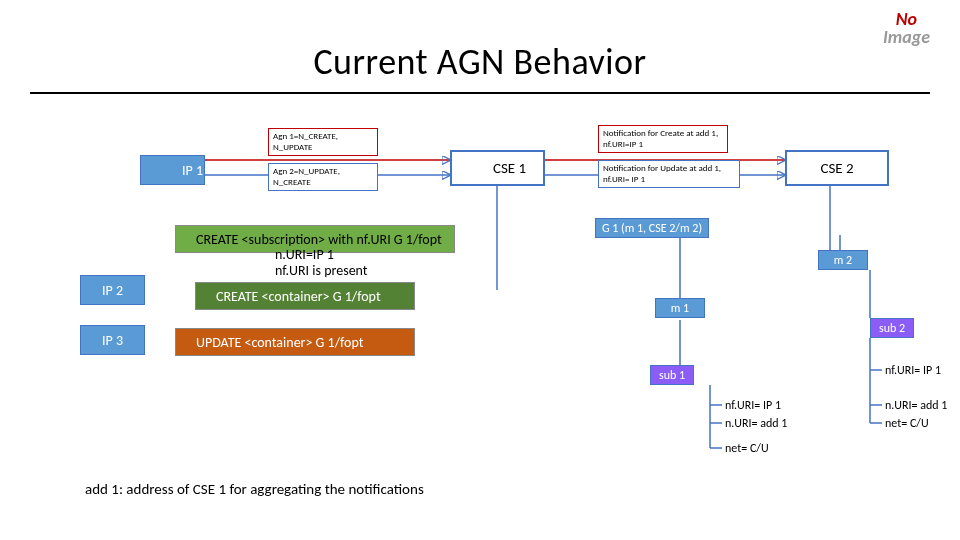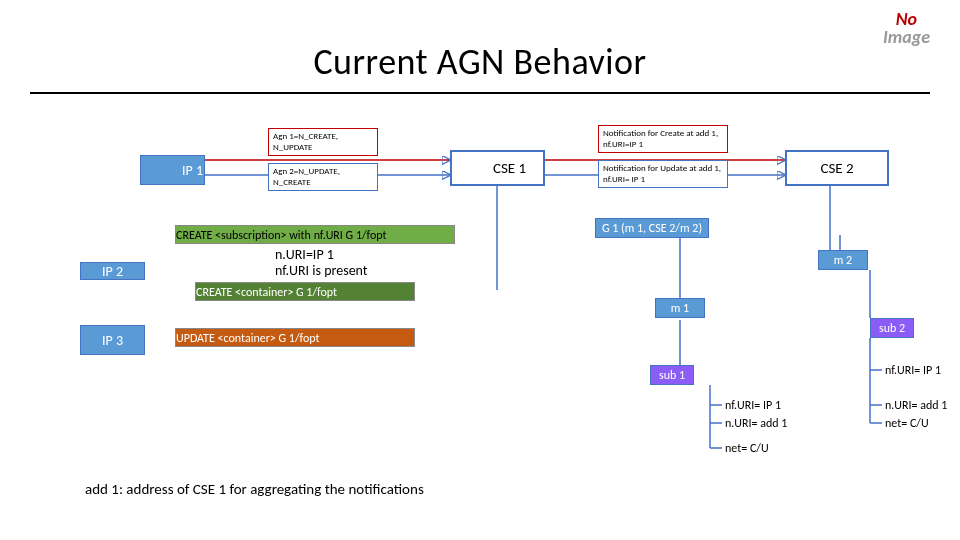--- a/index.html
+++ b/index.html
@@ -5,21 +5,21 @@
   * { box-sizing: border-box; margin: 0; padding: 0; }
   body { width: 960px; height: 540px; font-family: "Calibri", Arial, sans-serif; background: #fff; position: relative; overflow: hidden; }
   .title { font-size: 36px; font-weight: 400; color: #000; text-align: center; padding: 40px 0 8px; border-bottom: 2px solid #000; margin: 0 30px; letter-spacing: 0.5px; }
   .no-image { position: absolute; top: 10px; right: 30px; font-style: italic; font-weight: bold; color: #999; font-size: 18px; text-align: center; line-height: 1; }
   .no-image .red { color: #b00; }
   .diagram { position: absolute; inset: 0; }
   .box { position: absolute; border: 1.5px solid #4472c4; background: #5b9bd5; color: #fff; font-size: 14px; display: flex; align-items: center; justify-content: center; font-weight: 400; }
   .big-box { border: 2px solid #4472c4; background: #fff; }
   .agn-label { position: absolute; border: 1.5px solid #c00000; color: #000; font-size: 9px; padding: 2px 4px; background: #fff; line-height: 1.2; }
   .agn-label.blue { border-color: #4472c4; }
-  .msg-bar { position: absolute; height: 19px; display: flex; align-items: center; font-size: 12px; color: #000; padding-left: 0; border: 1px solid #888; }
+  .msg-bar { position: absolute; height: 28px; display: flex; align-items: center; font-size: 14px; color: #000; padding-left: 20px; border: 1px solid #888; }
   .msg-green { background: #70ad47; color: #000; }
   .msg-dkgreen { background: #548235; color: #fff; }
   .msg-red { background: #c55a11; color: #fff; }
   .plain-text { position: absolute; font-size: 14px; color: #000; }
   .tree-box { position: absolute; border: 1.5px solid #4472c4; background: #5b9bd5; color: #fff; font-size: 12px; display: flex; align-items: center; justify-content: center; padding: 2px 6px; }
   .tree-label { position: absolute; font-size: 12px; color: #000; }
   .sub-box { position: absolute; border: 1.5px solid #4472c4; background: #8b5cf6; color: #fff; font-size: 12px; padding: 2px 8px; }
   svg.lines { position: absolute; top: 0; left: 0; width: 960px; height: 540px; pointer-events: none; }
   svg.lines line, svg.lines path { stroke: #4472c4; stroke-width: 1.5; fill: none; }
   svg.lines .red { stroke: #c00000; }
@@ -69,30 +69,30 @@
     <line x1="710" y1="423" x2="722" y2="423"></line>
     <line x1="710" y1="448" x2="722" y2="448"></line>
 
     <line x1="870" y1="338" x2="870" y2="423"></line>
     <line x1="870" y1="370" x2="882" y2="370"></line>
     <line x1="870" y1="405" x2="882" y2="405"></line>
     <line x1="870" y1="423" x2="882" y2="423"></line>
   </svg>
 
   <div class="box" style="left:140px; top:155px; width:65px; height:30px;padding-left:40px;">IP 1</div>
-  <div class="box" style="left:80px; top:262px; width:65px; height:18px;">IP 2</div>
+  <div class="box" style="left:80px; top:275px; width:65px; height:30px;">IP 2</div>
   <div class="box" style="left:80px; top:325px; width:65px; height:30px;">IP 3</div>
 
   <div class="box big-box" style="left:450px; top:150px; width:95px; height:36px; color:#000; font-size:15px;padding-left:24px;">CSE 1</div>
   <div class="box big-box" style="left:785px; top:150px; width:104px; height:36px; color:#000; font-size:15px;">CSE 2</div>
 
   <div class="agn-label" style="left:268px; top:128px; width:110px;">Agn 1=N_CREATE, N_UPDATE</div>
   <div class="agn-label blue" style="left:268px; top:163px; width:110px;">Agn 2=N_UPDATE, N_CREATE</div>
   <div class="agn-label" style="left:598px; top:125px; width:130px;">Notification for Create at add 1, nf.URI=IP 1</div>
-  <div class="agn-label blue" style="left:598px; top:160px; width:130px;">Notification for Update at add 1, nf.URI= IP 1</div>
+  <div class="agn-label blue" style="left:598px; top:160px; width:142px;">Notification for Update at add 1, nf.URI= IP 1</div>
 
   <div class="msg-bar msg-green" style="left:175px; top:225px; width:280px;">CREATE &lt;subscription&gt; with nf.URI G 1/fopt</div>
   <div class="plain-text" style="left:275px; top:246px; font-size:14px;">n.URI=IP 1</div>
   <div class="plain-text" style="left:275px; top:262px; font-size:14px;">nf.URI is present</div>
   <div class="msg-bar msg-dkgreen" style="left:195px; top:282px; width:220px;">CREATE &lt;container&gt; G 1/fopt</div>
   <div class="msg-bar msg-red" style="left:175px; top:328px; width:240px;">UPDATE &lt;container&gt; G 1/fopt</div>
 
   <div class="tree-box" style="left:595px; top:218px;">G 1 (m 1, CSE 2/m 2)</div>
   <div class="tree-box" style="left:655px; top:298px; width:50px;">m 1</div>
   <div class="tree-box" style="left:818px; top:250px; width:50px;">m 2</div>

